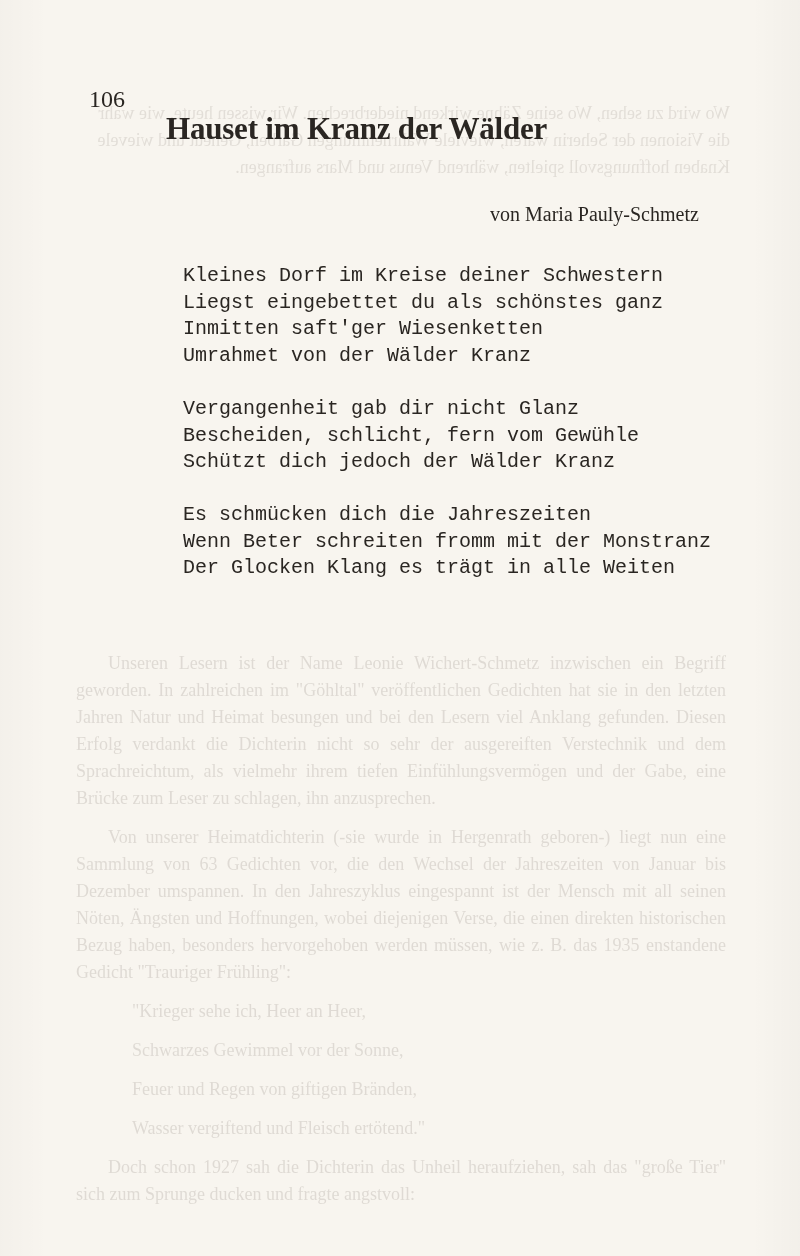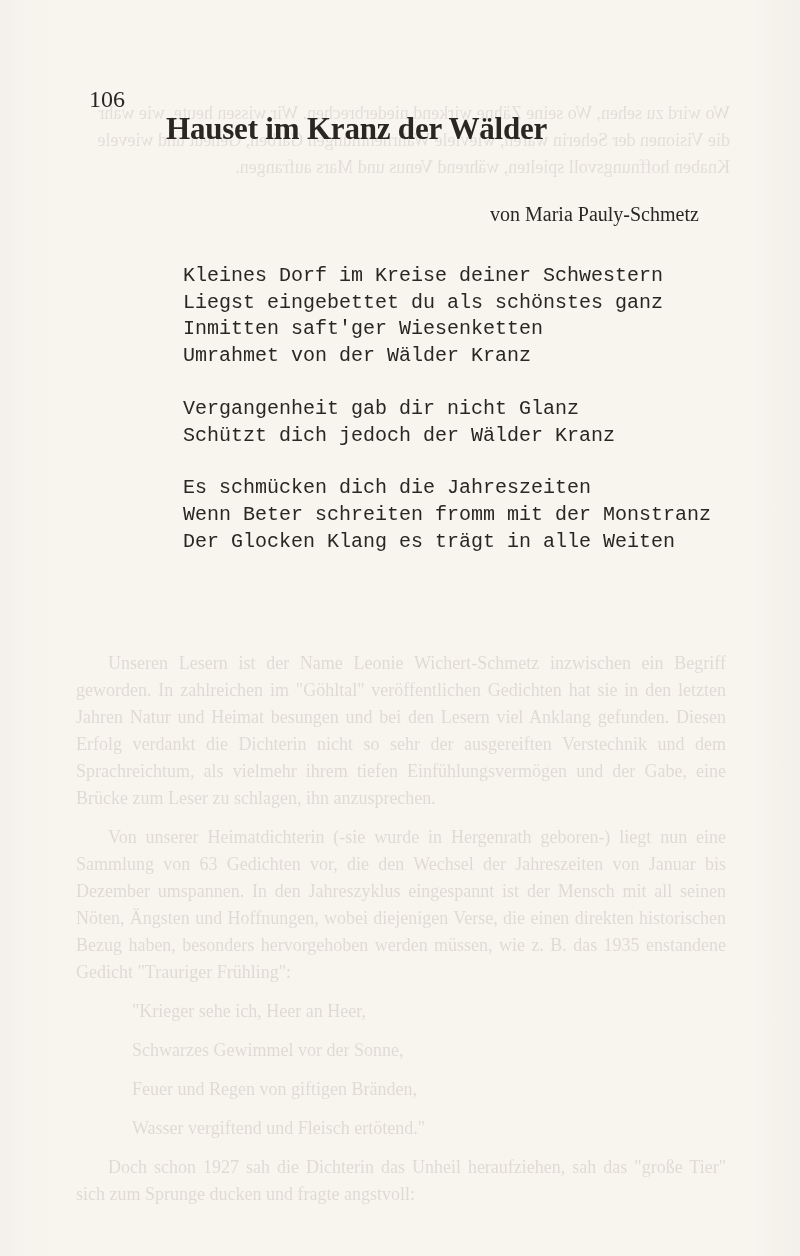--- a/index.html
+++ b/index.html
@@ -125,20 +125,21 @@
 
   <div class="poem">
     <div class="stanza">
       <span class="line">Kleines Dorf im Kreise deiner Schwestern</span>
       <span class="line">Liegst eingebettet du als schönstes ganz</span>
       <span class="line">Inmitten saft'ger Wiesenketten</span>
       <span class="line">Umrahmet von der Wälder Kranz</span>
     </div>
     <div class="stanza">
       <span class="line">Vergangenheit gab dir nicht Glanz</span>
+      <span class="line">Bescheiden, schlicht, fern vom Gewühle</span>
       <span class="line">Schützt dich jedoch der Wälder Kranz</span>
     </div>
     <div class="stanza">
       <span class="line">Es schmücken dich die Jahreszeiten</span>
       <span class="line">Wenn Beter schreiten fromm mit der Monstranz</span>
       <span class="line">Der Glocken Klang es trägt in alle Weiten</span>
     </div>
   </div>
 
 </div>

